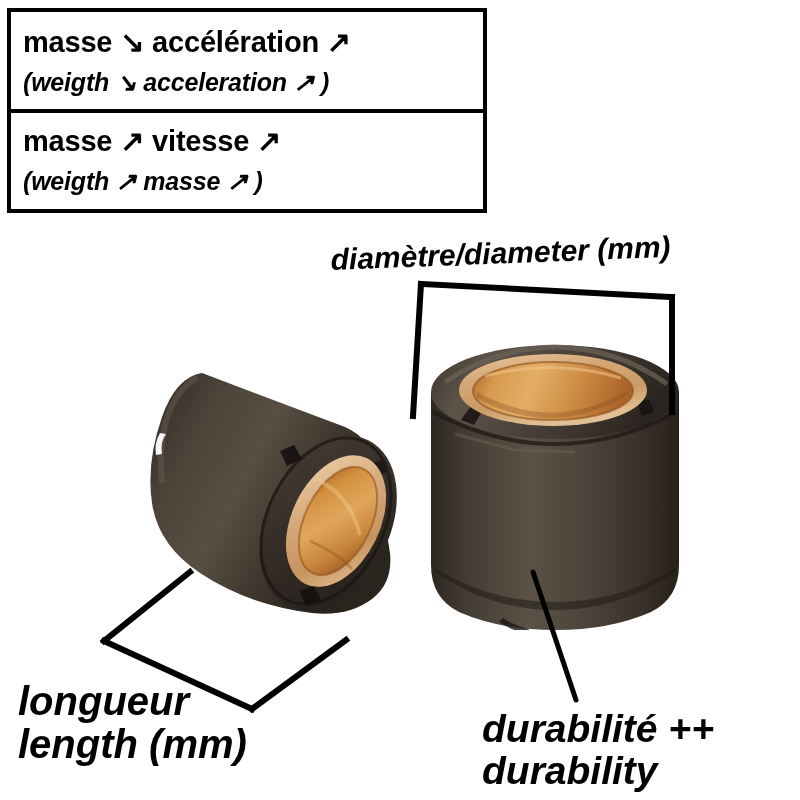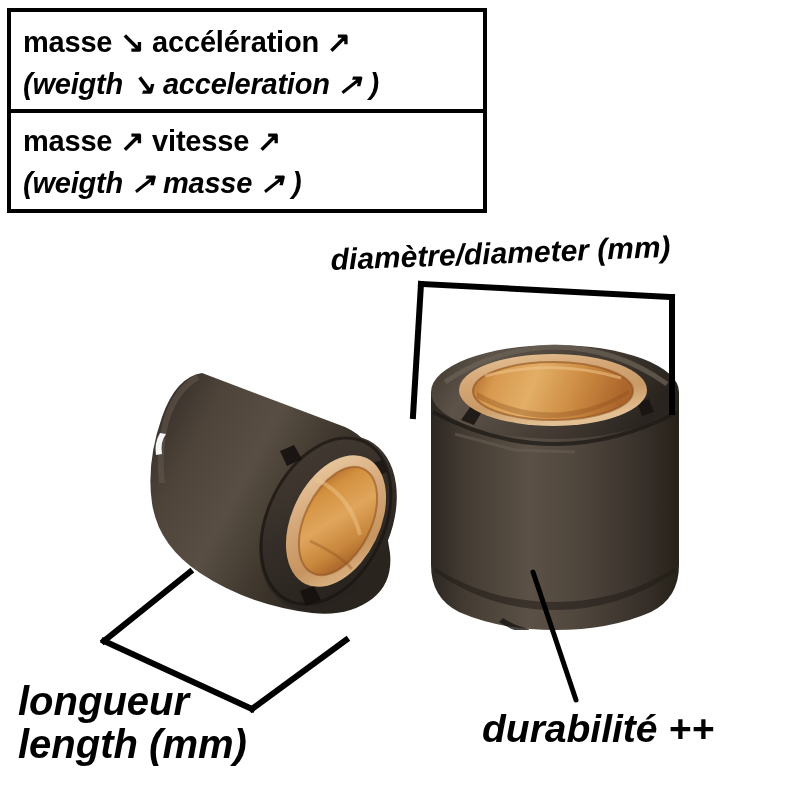--- a/index.html
+++ b/index.html
@@ -40,21 +40,21 @@
 
   .line-primary {
     font-size: 29px;
     font-weight: bold;
     font-style: normal;
     letter-spacing: -0.2px;
     white-space: nowrap;
     line-height: 1;
   }
   .line-secondary {
-    font-size: 29px;
+    font-size: 25px;
     font-weight: bold;
     font-style: italic;
     letter-spacing: -0.2px;
     white-space: nowrap;
     line-height: 1;
   }
   .info-row.first .line-primary { position: absolute; left: 12px; top: 16px; }
   .info-row.first .line-secondary { position: absolute; left: 12px; top: 58px; }
   .info-row.second .line-primary { position: absolute; left: 12px; top: 14px; }
   .info-row.second .line-secondary { position: absolute; left: 12px; top: 56px; }
@@ -264,15 +264,16 @@
     <span class="ln">diamètre/diameter (mm)</span>
   </div>
 
   <div class="anno" id="label-length">
     <span class="ln">longueur</span>
     <span class="ln">length (mm)</span>
   </div>
 
   <div class="anno" id="label-durability">
     <span class="ln">durabilité ++</span>
+    <span class="ln">durability</span>
   </div>
 
 </div>
 
 </body></html>

